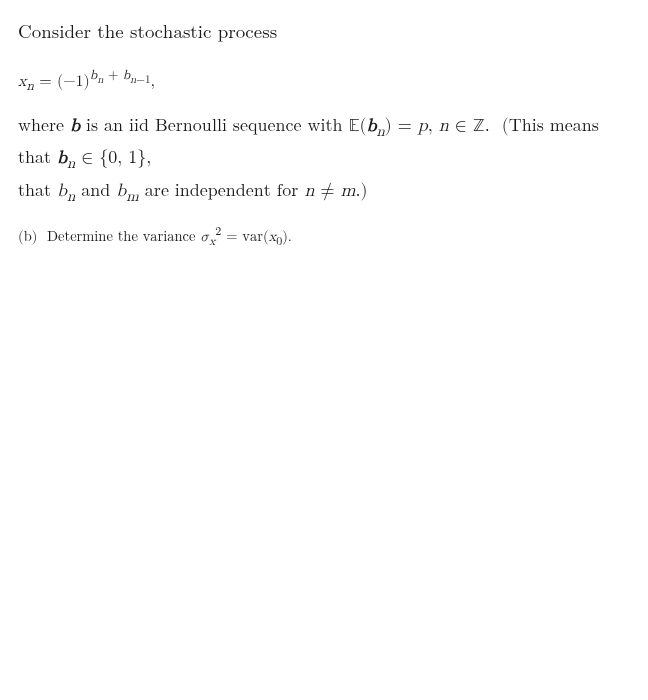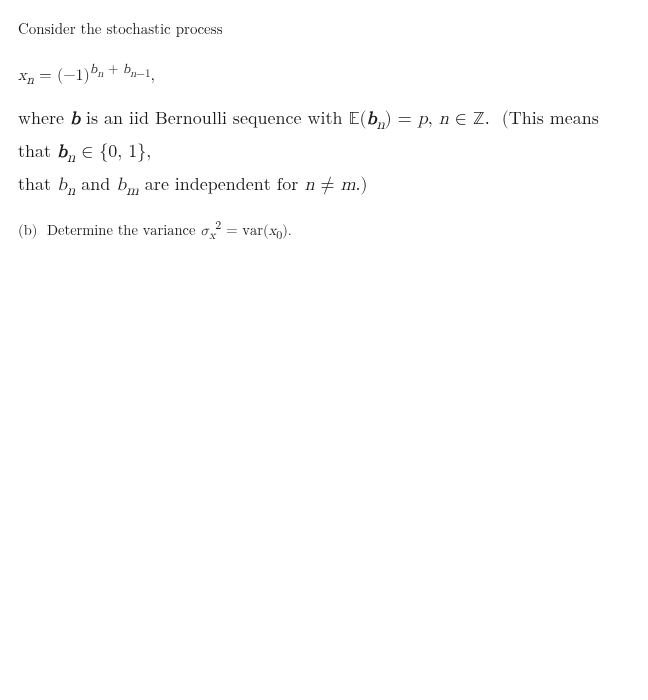--- a/index.html
+++ b/index.html
@@ -14,21 +14,21 @@
       font-size: 15px;
       color: #1a1a1a;
       width: 648px;
       min-height: 700px;
       padding: 18px 28px 18px 18px;
       line-height: 1.55;
     }
 
     .intro-text {
       margin-bottom: 16px;
-      font-size: 15px;
+      font-size: 19px;
     }
 
     .formula-block {
       text-align: left;
       margin: 18px 0 14px 0;
       font-size: 16px;
     }
 
     .description-text {
       font-size: 18px;

